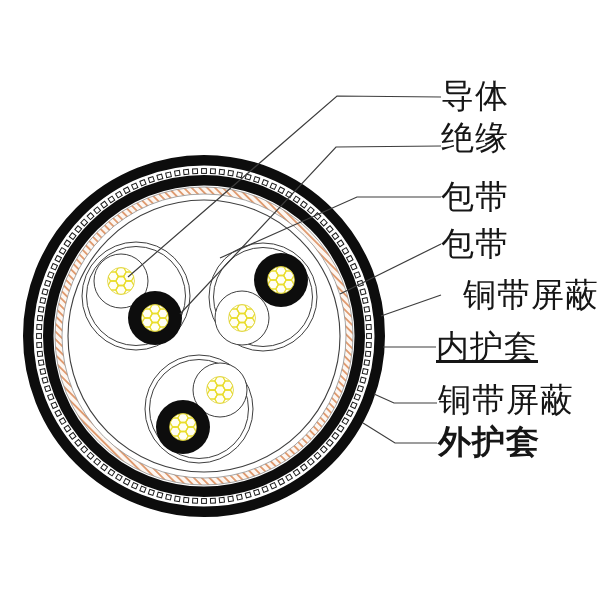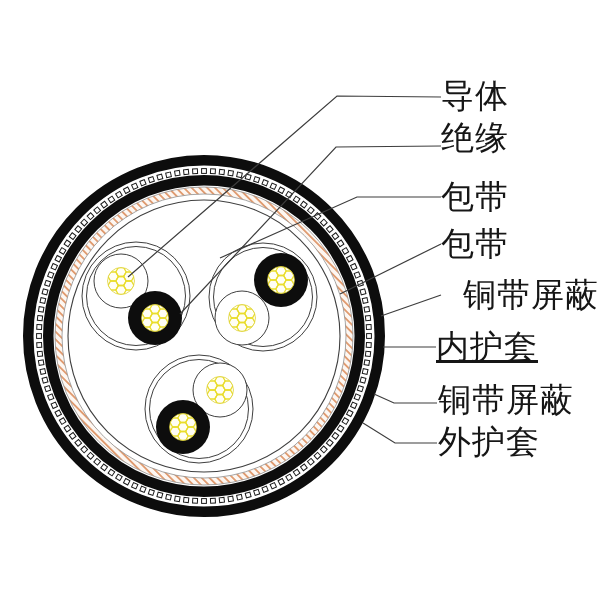--- a/index.html
+++ b/index.html
@@ -215,15 +215,15 @@
       <polyline points="437,443 395,443 363,423" fill="none" stroke="#3d3d3d" stroke-width="1.2"></polyline>
     </svg>
   <div id="labels-layer">
       <div class="diagram-label" style="left: 441px; top: 78px;">导体</div>
       <div class="diagram-label" style="left: 441px; top: 120px;">绝缘</div>
       <div class="diagram-label" style="left: 441px; top: 179px;">包带</div>
       <div class="diagram-label" style="left: 441px; top: 226px;">包带</div>
       <div class="diagram-label" style="left: 463px; top: 277px;">铜带屏蔽</div>
       <div class="diagram-label" style="left: 436px; top: 329px; text-decoration: underline;">内护套</div>
       <div class="diagram-label" style="left: 438px; top: 382px;">铜带屏蔽</div>
-      <div class="diagram-label" style="left: 438px; top: 424px;">外护套</div>
+      <div class="diagram-label" style="left: 438px; top: 424px; font-weight: bold;">外护套</div>
     </div>
 </div>
 
 </body></html>

